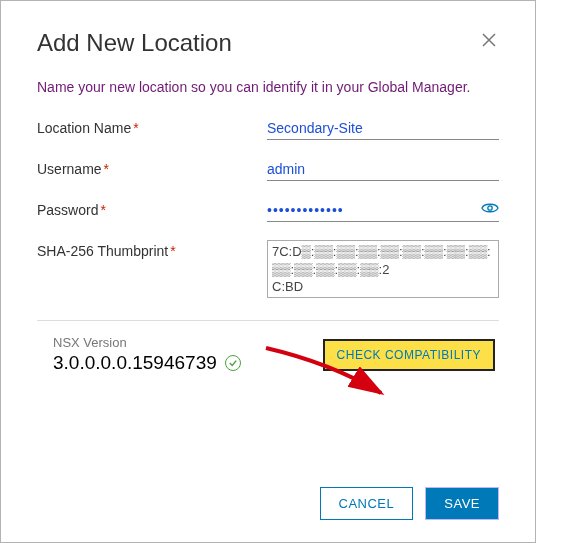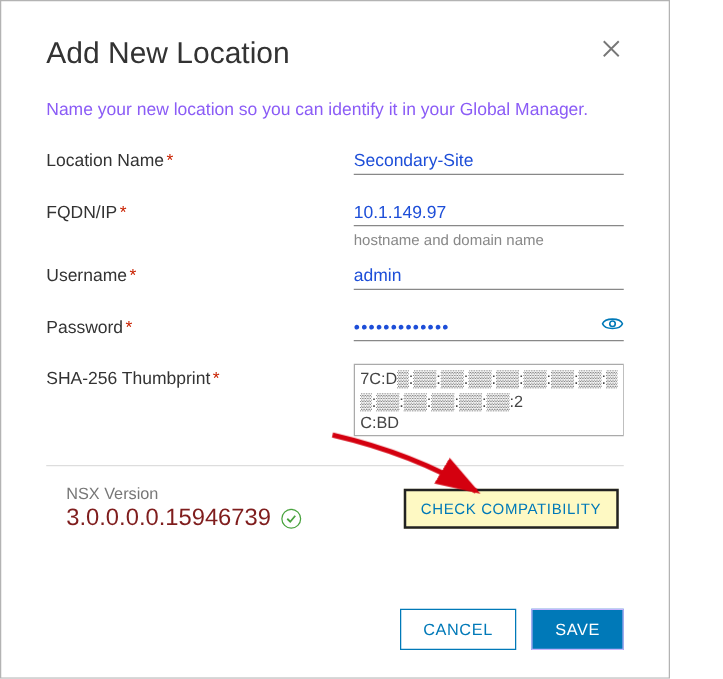--- a/index.html
+++ b/index.html
@@ -25,30 +25,29 @@
   .close {
     font-size: 20px;
     color: #777;
     cursor: pointer;
     line-height: 1;
     padding: 2px;
   }
   .subtitle {
     margin-top: 22px;
     font-size: 14px;
-    color: #8b5cf6;
+    color: #701a75;
   }
   .form {
     margin-top: 22px;
   }
   .row {
     display: flex;
     align-items: flex-start;
     margin-bottom: 18px;
-    gap: 16px;
   }
   .row.tight { margin-bottom: 10px; }
   .label-col {
     width: 230px;
     font-size: 14px;
     color: #333;
     padding-top: 3px;
   }
   .req { color: #c92100; margin-left: 2px; }
   .field-col {
@@ -99,39 +98,39 @@
     align-items: center;
     padding: 0 4px 0 16px;
   }
   .version-block { }
   .version-label {
     font-size: 13px;
     color: #777;
   }
   .version-value {
     font-size: 19px;
-    color: #7f1d1d;
+    color: #000000;
     margin-top: 2px;
     display: flex;
     align-items: center;
     gap: 8px;
   }
   .checkmark {
     width: 16px; height: 16px;
     border: 1.5px solid #4aa33f;
     border-radius: 50%;
     display: inline-flex;
     align-items: center;
     justify-content: center;
     color: #4aa33f;
     font-size: 10px;
   }
   .check-compat {
     border: 2px solid #222;
-    background: #fef9c3;
+    background: #fde047;
     color: #0079b8;
     font-size: 12px;
     letter-spacing: 0.5px;
     padding: 7px 12px;
     cursor: pointer;
     font-weight: 500;
   }
   .footer {
     position: absolute;
     bottom: 22px;
@@ -184,29 +183,20 @@
 
     <div class="row">
       <div class="label-col">
         <span>Location Name</span><span class="req">*</span>
       </div>
       <div class="field-col">
         <input class="underline-input" value="Secondary-Site" style="">
       </div>
     </div>
 
-    <div class="row tight">
-      <div class="label-col">
-        <span>FQDN/IP</span><span class="req">*</span>
-      </div>
-      <div class="field-col">
-        <input class="underline-input" value="10.1.149.97" style="">
-        <div class="hint">hostname and domain name</div>
-      </div>
-    </div>
 
     <div class="row">
       <div class="label-col">
         <span>Username</span><span class="req">*</span>
       </div>
       <div class="field-col">
         <input class="underline-input" value="admin" style="">
       </div>
     </div>
 

